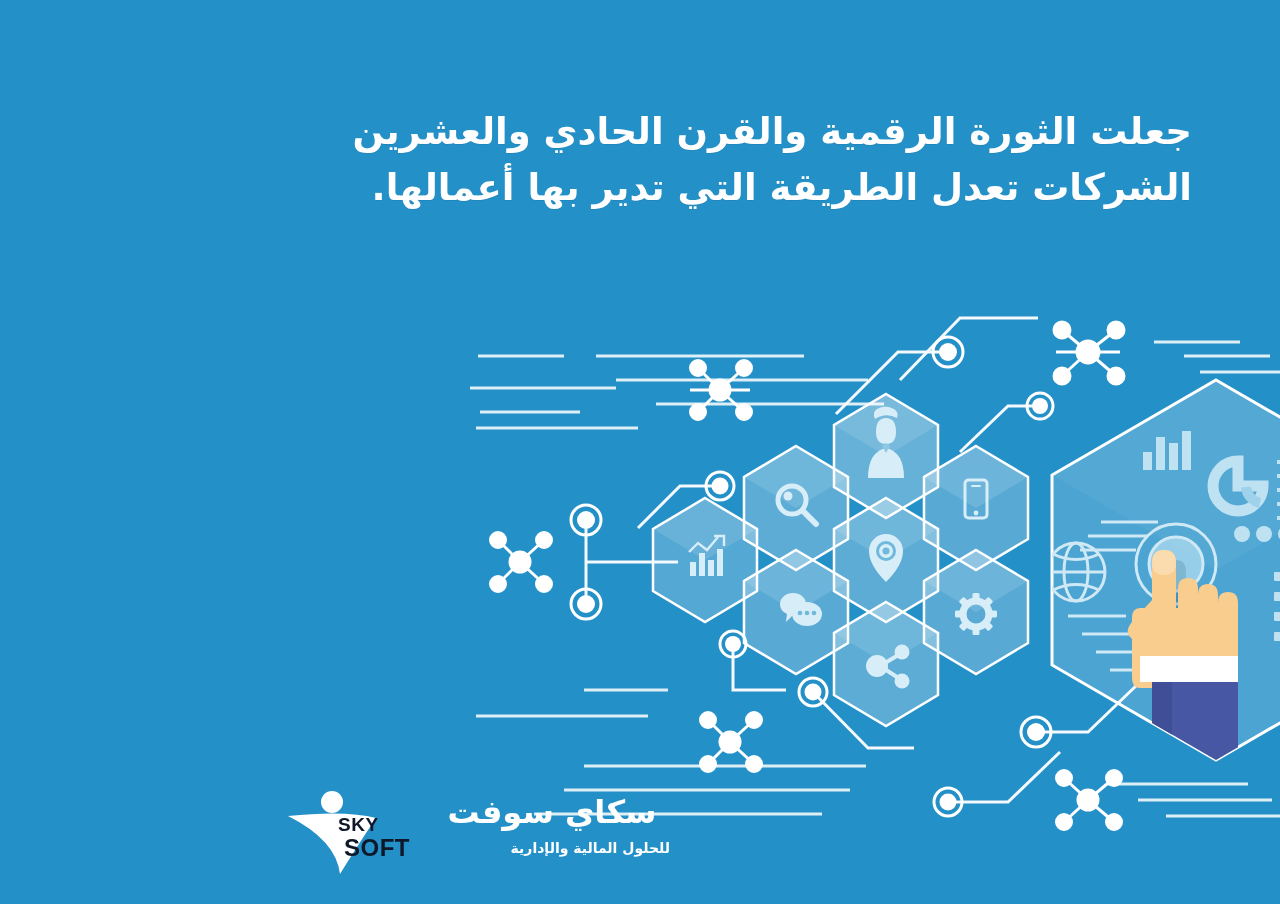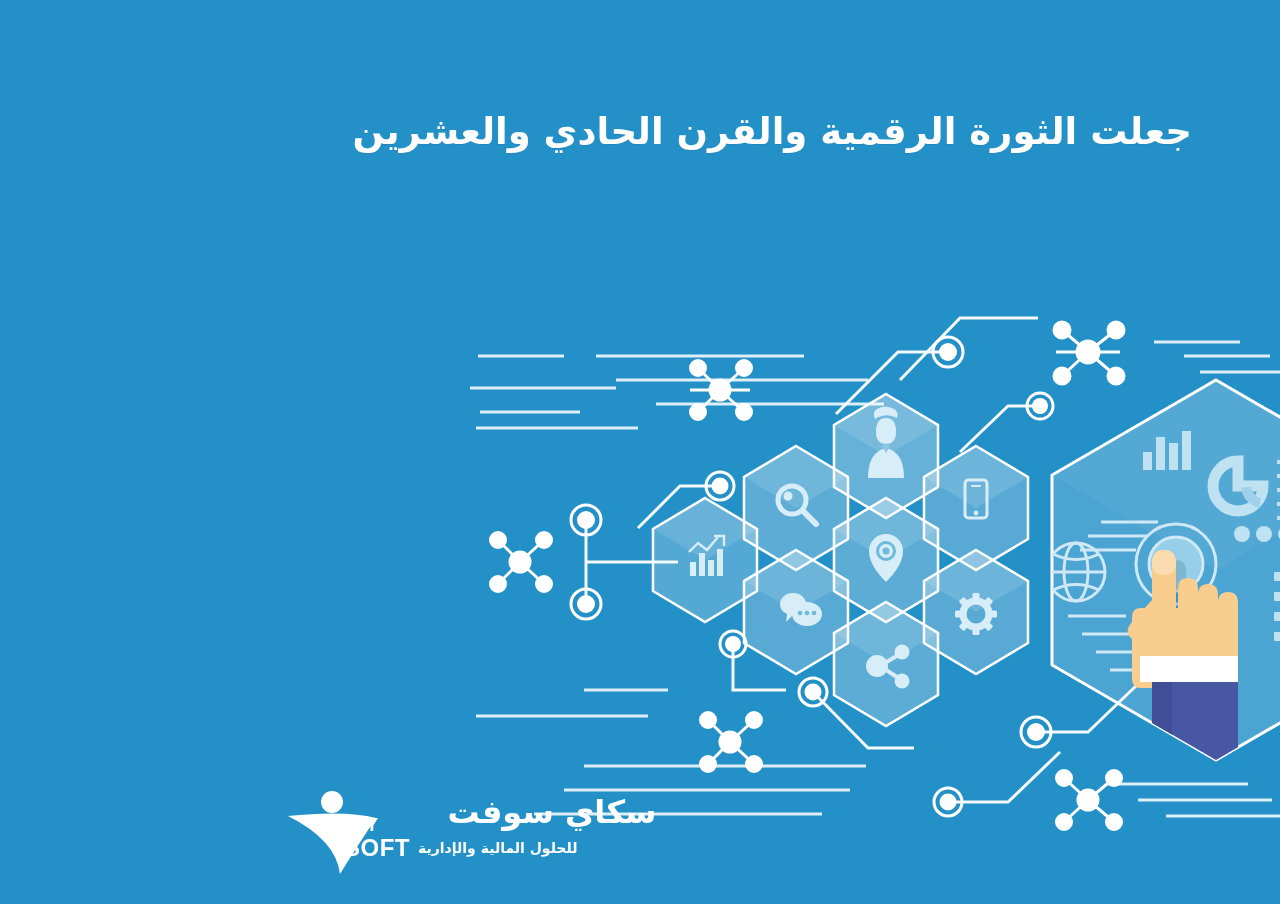--- a/index.html
+++ b/index.html
@@ -38,28 +38,28 @@
   }
   .logo-mark{position:absolute;left:0;top:4px;width:112px;height:86px;}
   .logo-ar{
     position:absolute;right:0;top:2px;width:268px;
     text-align:center;direction:rtl;color:#ffffff;
     font-family:"DejaVu Sans","Liberation Sans",sans-serif;
     font-weight:700;font-size:32px;line-height:48px;
     letter-spacing:1px;white-space:nowrap;
   }
   .logo-tag{
-    position:absolute;right:0;top:52px;width:268px;
-    text-align:left;direction:rtl;color:#ffffff;
+    position:absolute;right:16px;top:52px;width:268px;
+    text-align:right;direction:rtl;color:#ffffff;
     font-family:"DejaVu Sans","Liberation Sans",sans-serif;
     font-weight:700;font-size:14px;line-height:20px;
     letter-spacing:.3px;white-space:nowrap;
   }
   .logo-sky,.logo-soft{
-    position:absolute;color:#ffffff;direction:ltr;
+    position:absolute;color:#0f172a;direction:ltr;
     font-family:"Liberation Sans",sans-serif;
     font-weight:700;letter-spacing:.5px;
   }
   .logo-sky{left:52px;top:28px;font-size:19px;}
   .logo-soft{left:58px;top:48px;font-size:24px;}
 </style>
 </head>
 <body>
 
 <div id="poster">
@@ -410,20 +410,21 @@
         <g>
             <circle cx="740" cy="802" r="14" fill="none" stroke="#ffffff" stroke-width="3"></circle>
             <circle cx="740" cy="802" r="8.5" fill="#ffffff"></circle>
           </g>
       </g>
     </svg>
   </div>
 
   <div class="headline">
     <span class="ln l1">جعلت الثورة الرقمية والقرن الحادي والعشرين</span>
+    <span class="ln l2">الشركات تعدل الطريقة التي تدير بها أعمالها.</span>
   </div>
 
   <div class="logo">
     <svg class="logo-mark" viewBox="0 0 112 86">
       <circle cx="46" cy="12" r="11" fill="#ffffff"></circle>
       <path d="M2 26 q58 -6 88 2 q-20 30 -36 56 q-4 -34 -52 -58z" fill="#ffffff"></path>
       <path d="M44 28 q24 2 40 6 q-14 22 -26 40 q-2 -26 -14 -46z" fill="#2490c8" opacity=".0"></path>
     </svg>
     <span class="logo-sky">SKY</span>
     <span class="logo-soft">SOFT</span>

